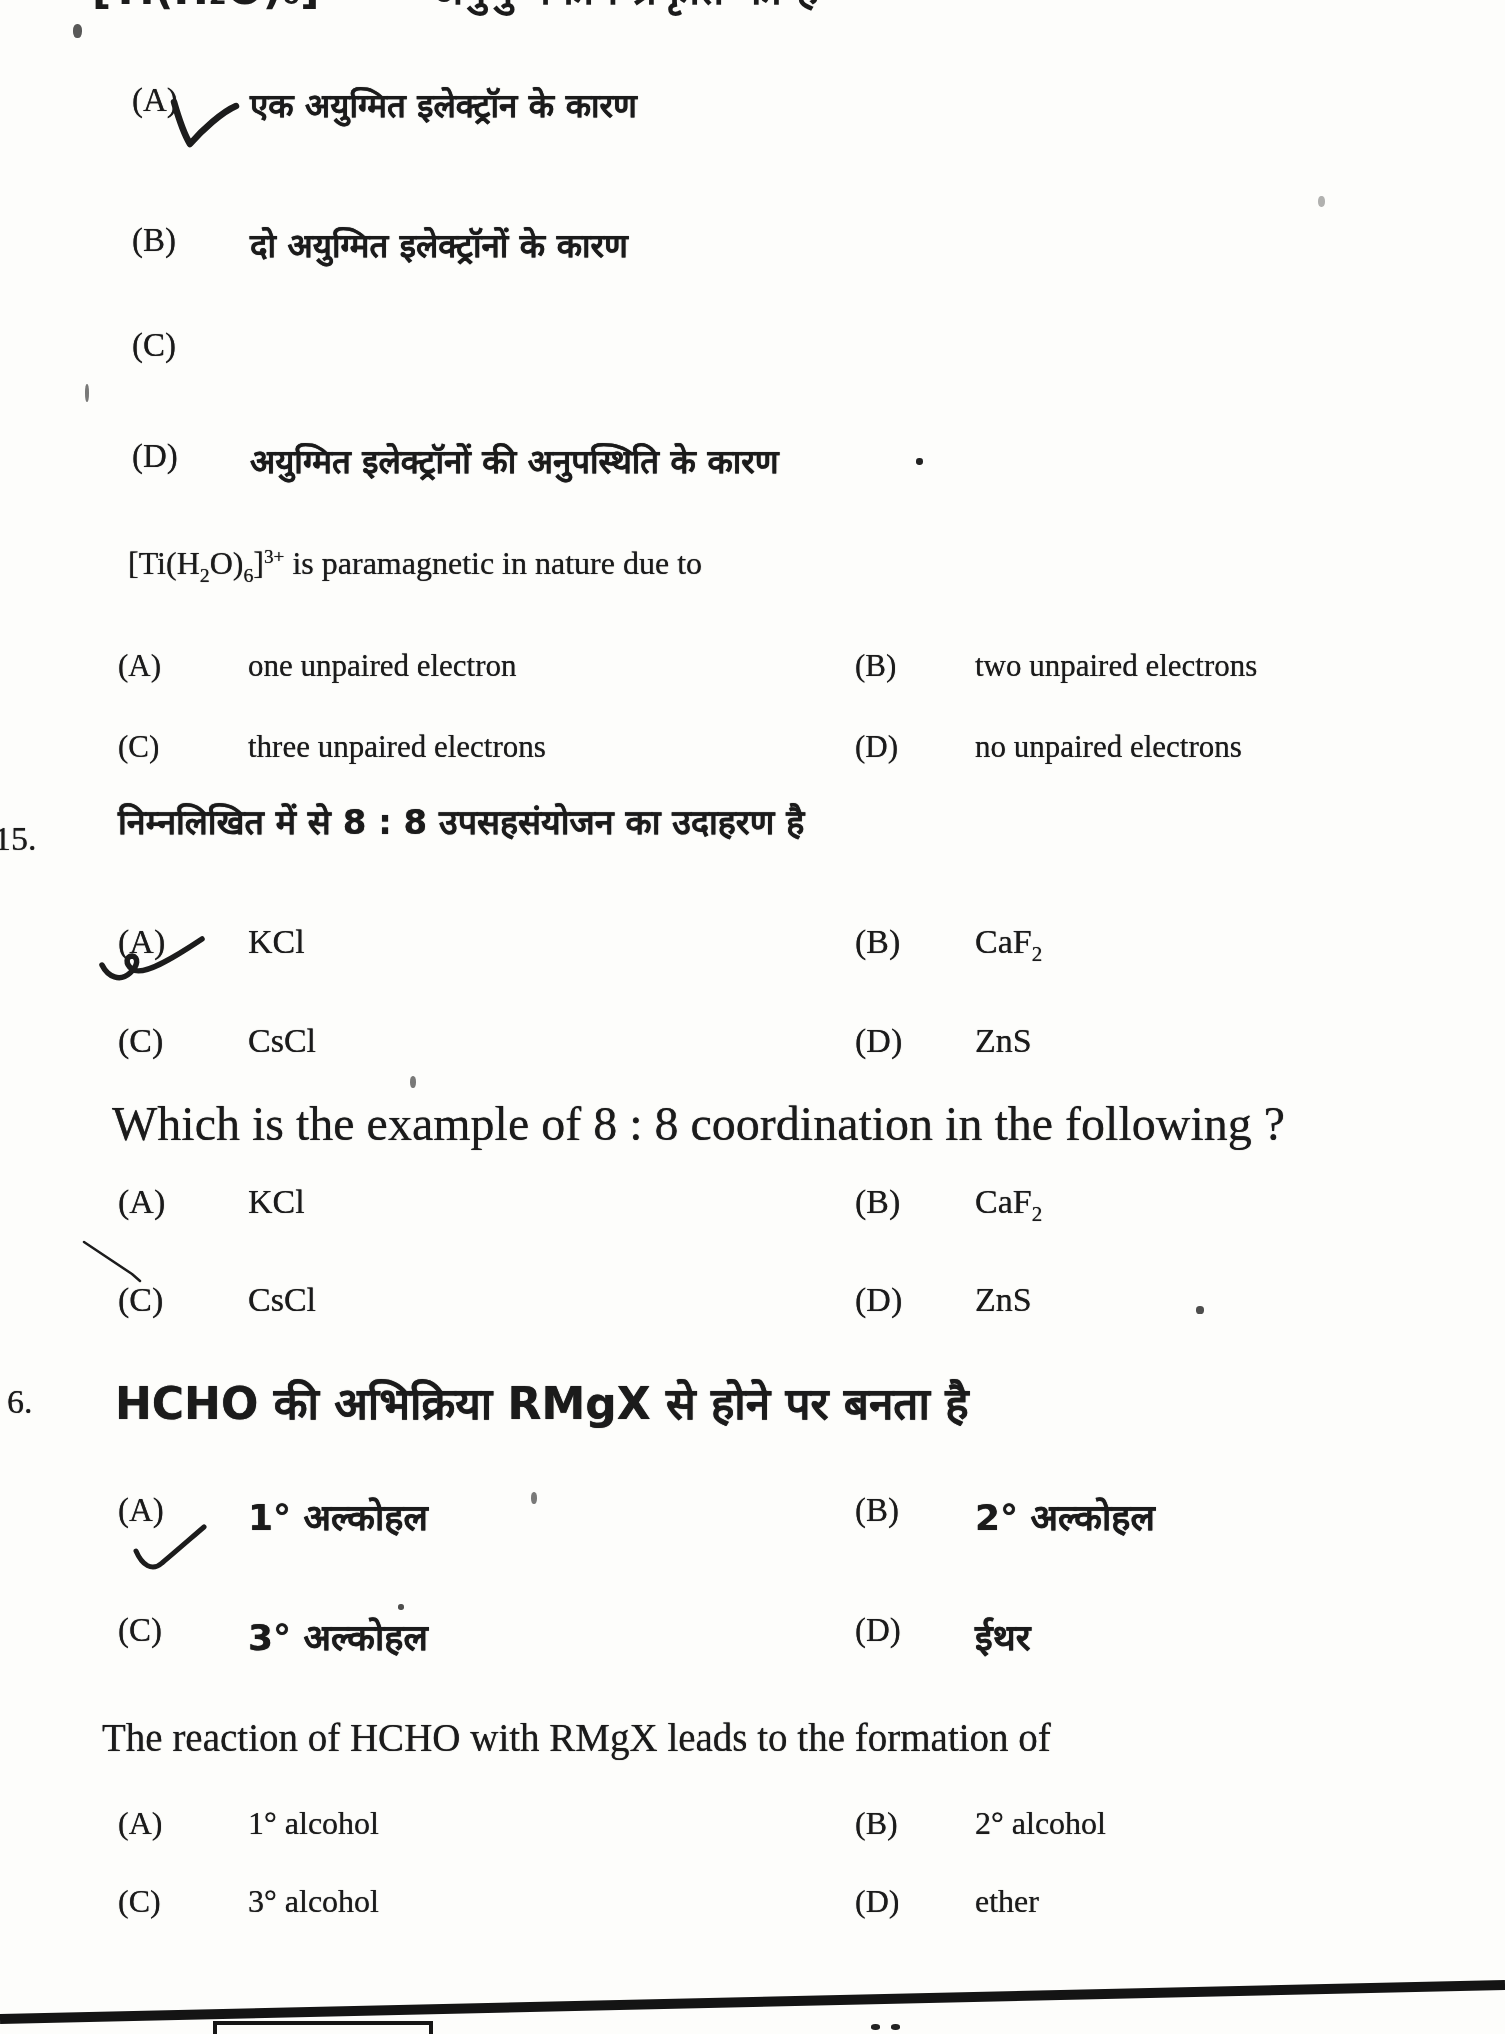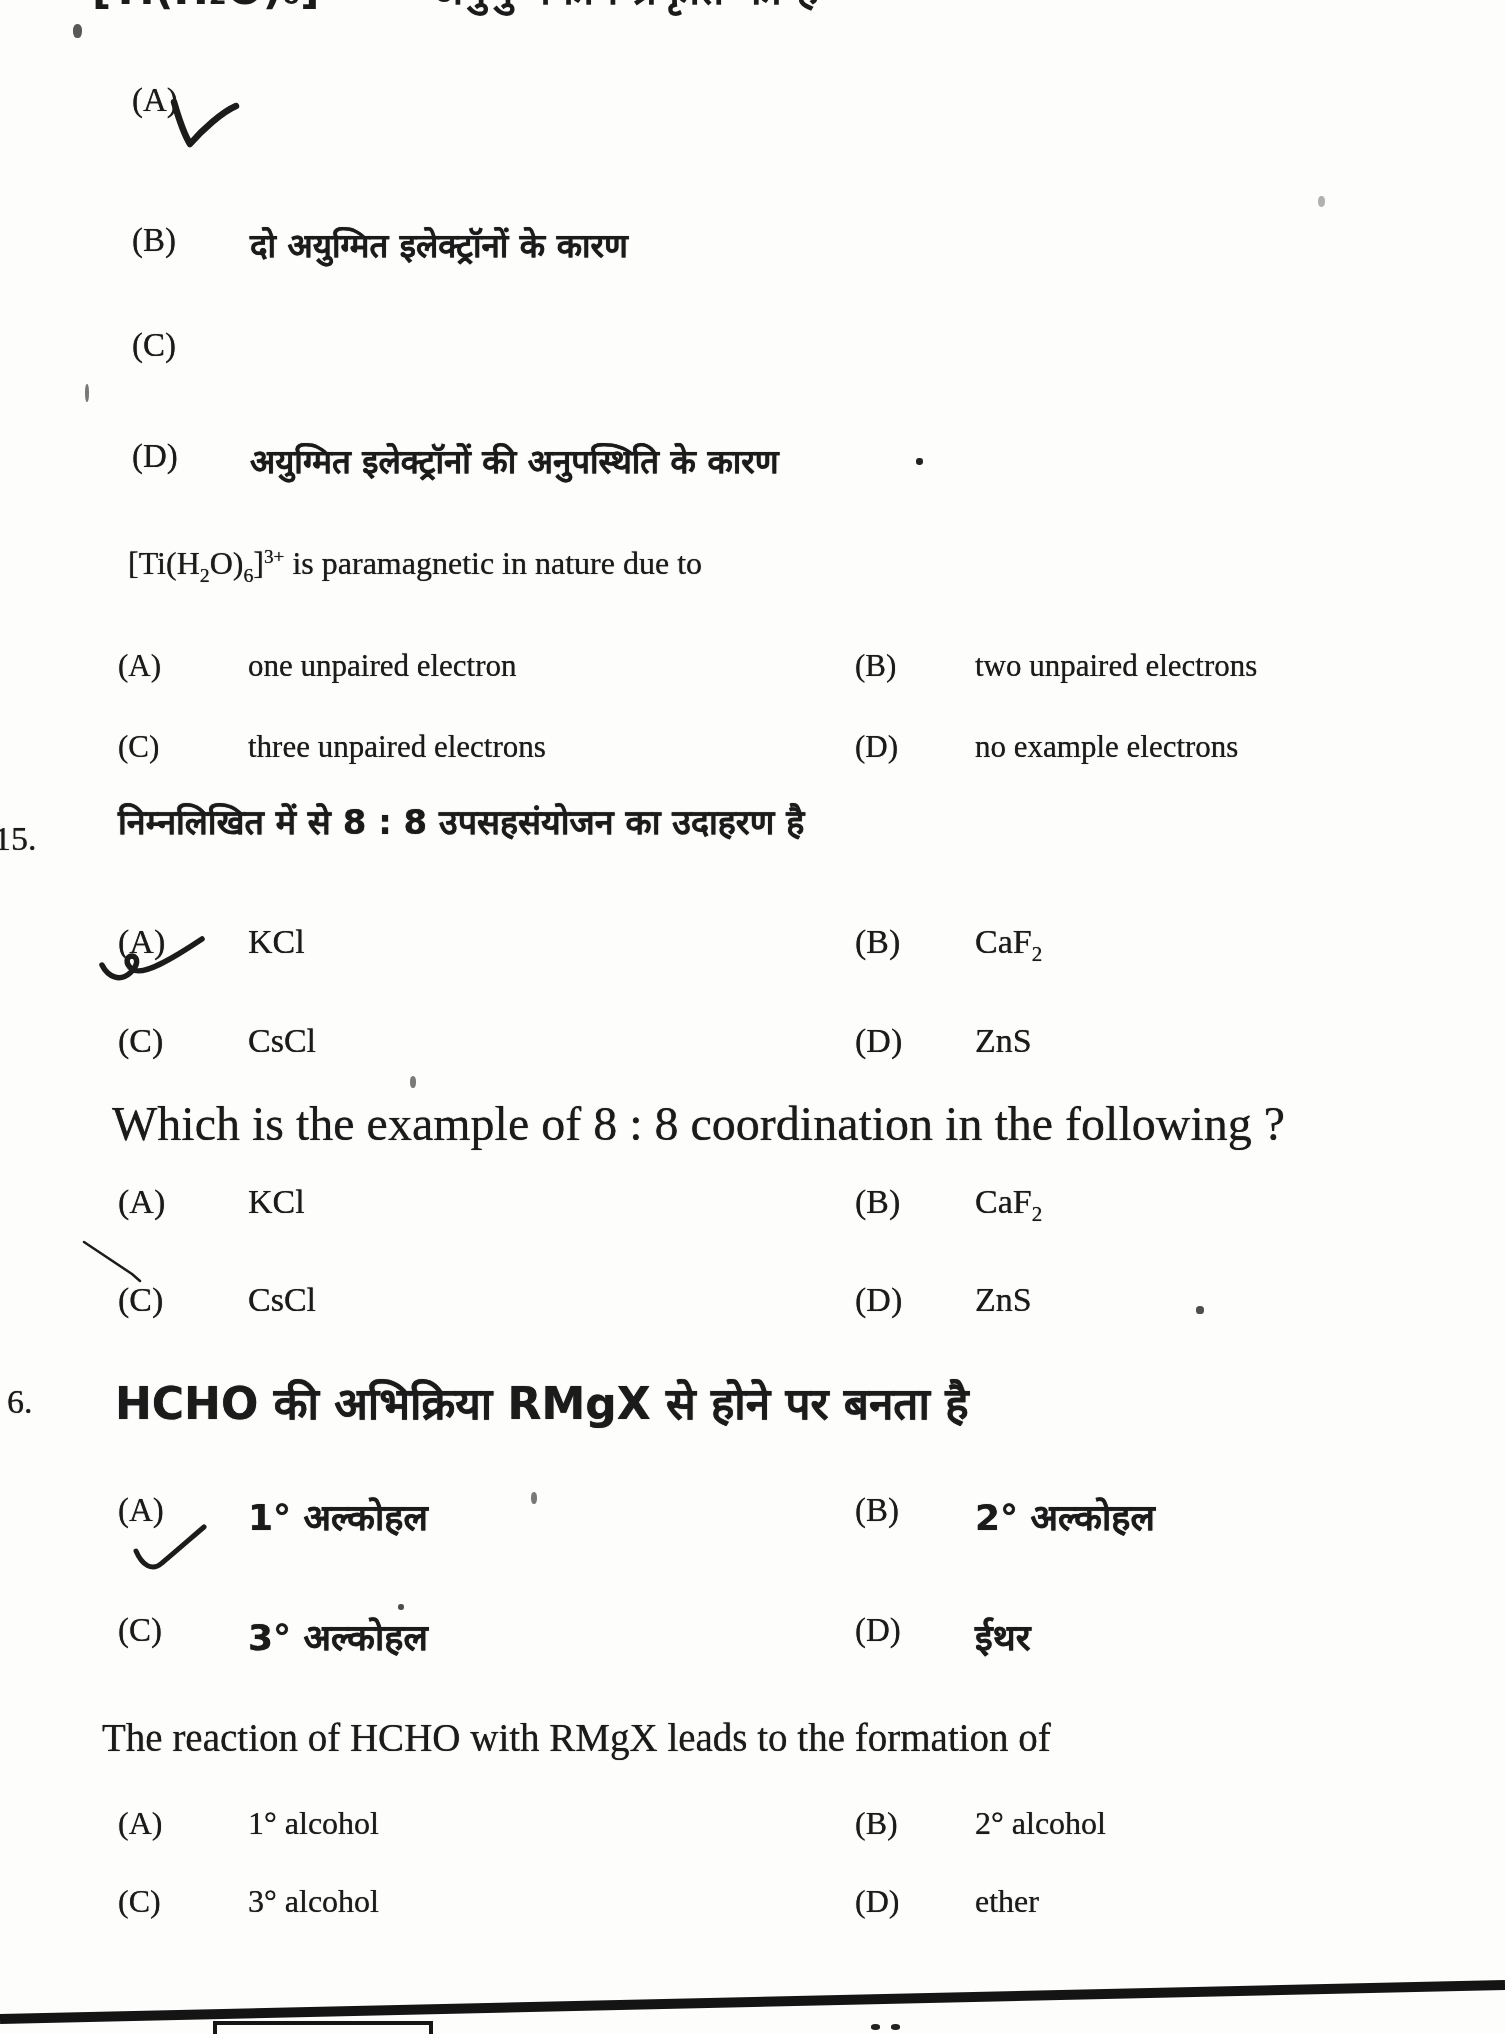--- a/index.html
+++ b/index.html
@@ -37,20 +37,21 @@
 <div id="page">
 
   <div id="top-clip">
     <span class="hi">[Ti(H₂O)₆]³⁺ — अनुचुम्बकीय प्रकृति का है</span>
   </div>
   <div class="speck" style="left:73px;top:24px;width:9px;height:14px;opacity:.75"></div>
   <div class="speck" style="left:1318px;top:196px;width:7px;height:11px;opacity:.35"></div>
 
   <div class="row hi-opt33" style="top:82px">
     <span class="lbl cq14">(A)</span>
+    <span class="txt hi cq14t">एक अयुग्मित इलेक्ट्रॉन के कारण</span>
   </div>
   <svg class="abs" style="left:168px;top:96px" width="78" height="60">
     <path class="ink" d="M 6,6 C 10,20 16,38 22,48 C 34,34 54,16 68,10" stroke-width="6.5"></path>
   </svg>
 
   <div class="row hi-opt33" style="top:222px">
     <span class="lbl cq14">(B)</span>
     <span class="txt hi cq14t">दो अयुग्मित इलेक्ट्रॉनों के कारण</span>
   </div>
   <div class="speck" style="left:85px;top:384px;width:4px;height:18px;opacity:.6"></div>
@@ -72,21 +73,21 @@
   <div class="row en-opt en" style="top:648px">
     <span class="lbl c1">(A)</span>
     <span class="txt c1t">one unpaired electron</span>
     <span class="lbl c2">(B)</span>
     <span class="txt c2t">two unpaired electrons</span>
   </div>
   <div class="row en-opt en" style="top:729px">
     <span class="lbl c1">(C)</span>
     <span class="txt c1t">three unpaired electrons</span>
     <span class="lbl c2">(D)</span>
-    <span class="txt c2t">no example electrons</span>
+    <span class="txt c2t">no unpaired electrons</span>
   </div>
 
   <div class="qnum" style="left:-6px;top:820px">15.</div>
   <div class="stem hi" style="left:118px;top:798px;font-size:34px">निम्नलिखित में से 8 : 8 उपसहसंयोजन का उदाहरण है</div>
 
   <div class="row chem en" style="top:923px">
     <span class="lbl c1">(A)</span>
     <span class="txt c1t">KCl</span>
     <span class="lbl c2">(B)</span>
     <span class="txt c2t"><span>CaF</span><sub>2</sub></span>

